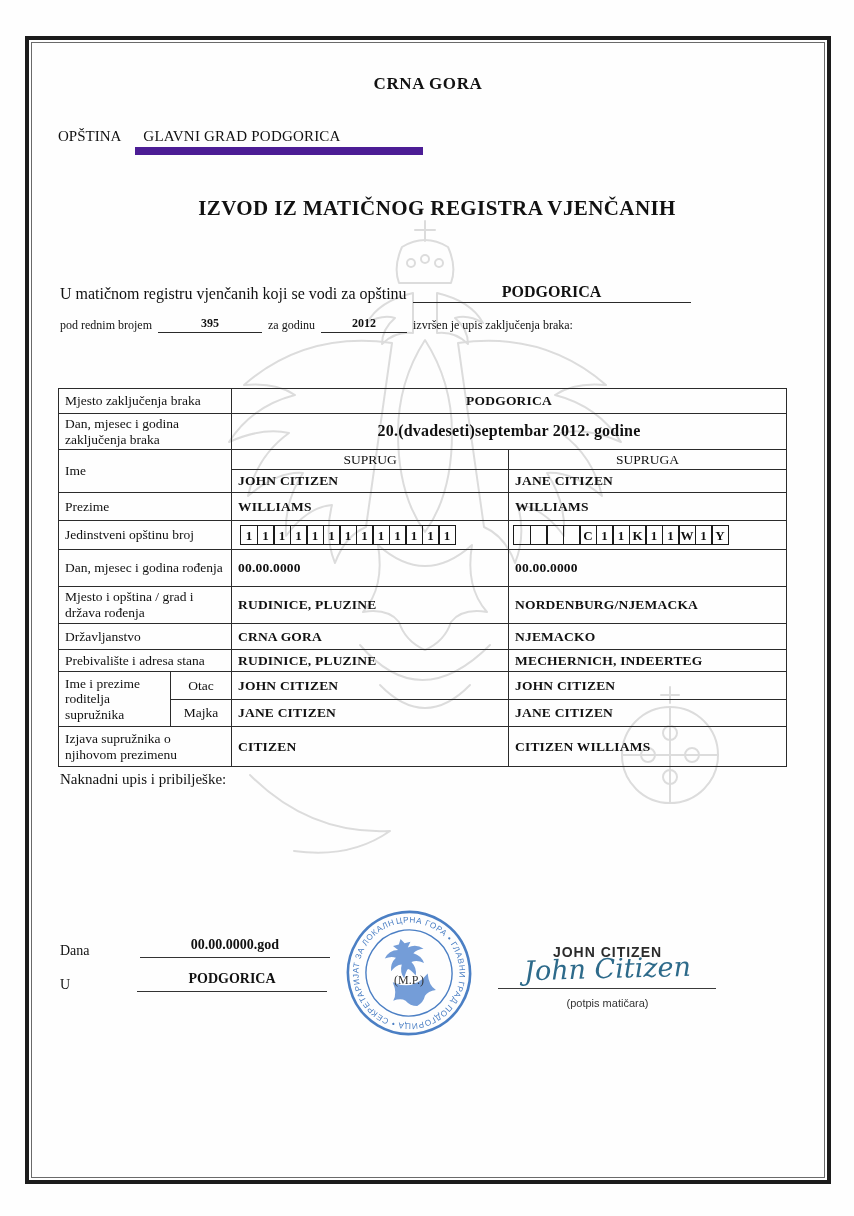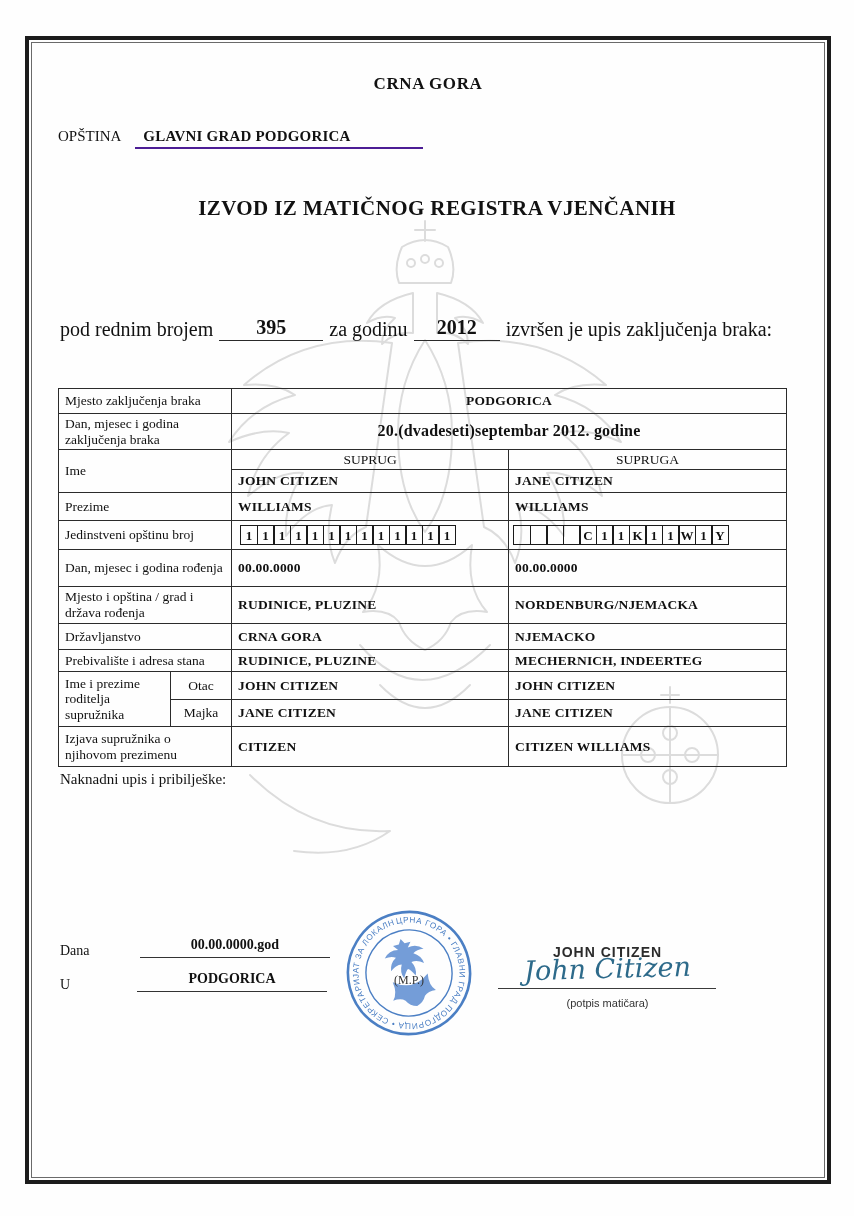--- a/index.html
+++ b/index.html
@@ -22,31 +22,31 @@
   .content { position:absolute; inset:0; z-index:2;border-radius:6px; }
 
   
   .country {
     position:absolute; left:25px; top:74px; width:806px; text-align:center;
     font-weight:bold; font-size:17px; letter-spacing:.6px;
   }
   .opstina-row { position:absolute; left:58px; top:128px; font-size:15px; }
   .opstina-value {
     display:inline-block; width:288px; margin-left:14px; padding-left:8px;
-    border-bottom:2px solid #4c1d95; font-weight:bold; font-size:15px;
+    border-bottom:8px solid #4c1d95; font-weight:normal; font-size:15px;
     letter-spacing:.2px; padding-bottom:2px;
   }
   .doc-title {
     position:absolute; left:25px; top:196px; width:824px; text-align:center;
     font-weight:bold; font-size:21px; letter-spacing:.4px;
   }
 
   
   .intro1 { position:absolute; left:60px; top:283px; font-size:16px; }
-  .intro2 { position:absolute; left:60px; top:316px; font-size:20px; }
+  .intro2 { position:absolute; left:60px; top:316px; font-size:12px; }
   .blank {
     display:inline-block; border-bottom:1.5px solid #2a2a2a; text-align:center;
     font-weight:bold; padding-bottom:1px; vertical-align:bottom;
   }
   .blank.b1 { width:278px; margin-left:6px; }
   .blank.b2 { width:104px; margin:0 6px; }
   .blank.b3 { width:86px; margin:0 6px; }
 
   
   table.cert {
@@ -155,20 +155,23 @@
   <div class="content">
 
     <div class="country">CRNA GORA</div>
 
     <div class="opstina-row">
       <span>OPŠTINA</span><span class="opstina-value">GLAVNI GRAD PODGORICA</span>
     </div>
 
     <div class="doc-title">IZVOD IZ MATIČNOG REGISTRA VJENČANIH</div>
 
+    <div class="intro1">
+      <span>U matičnom registru vjenčanih koji se vodi za opštinu</span><span class="blank b1">PODGORICA</span>
+    </div>
     <div class="intro2">
       <span>pod rednim brojem</span><span class="blank b2">395</span><span>za godinu</span><span class="blank b3">2012</span><span>izvršen je upis zaključenja braka:</span>
     </div>
 
     <table class="cert">
       <colgroup>
           <col style="width:112px">
           <col style="width:61px">
           <col style="width:277px">
           <col style="width:278px">

